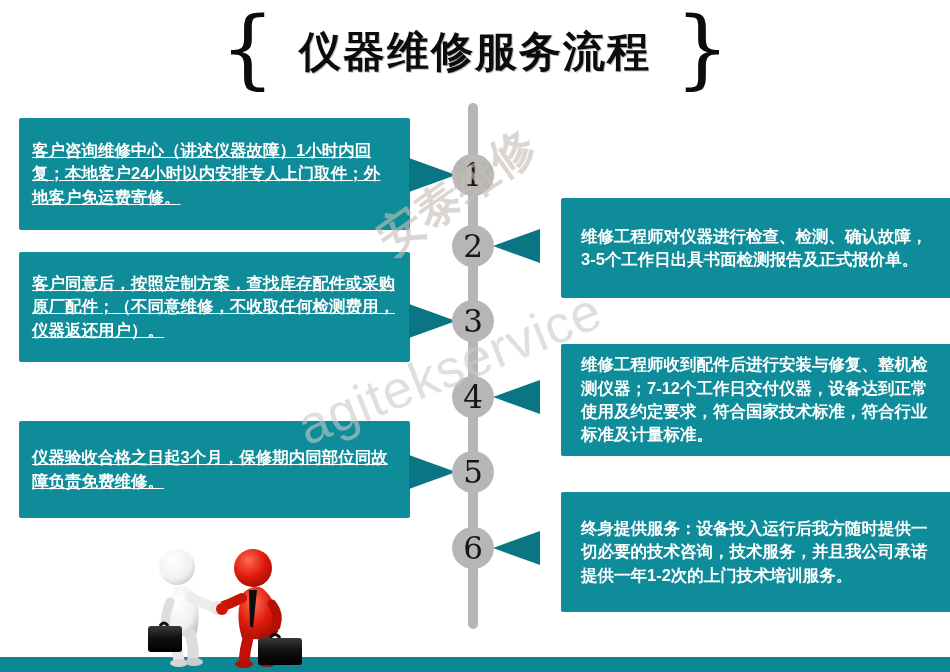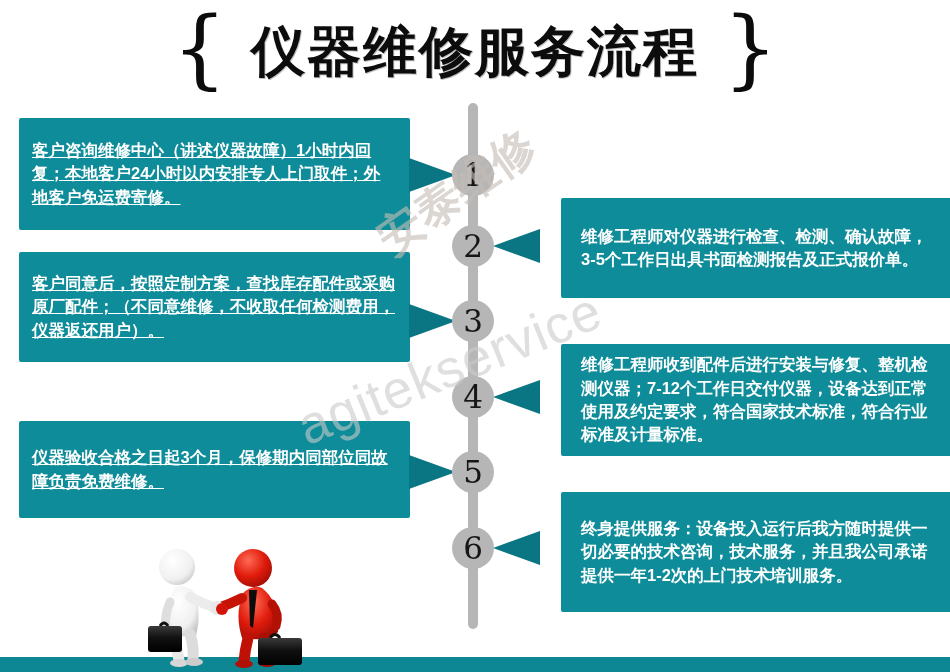--- a/index.html
+++ b/index.html
@@ -12,21 +12,21 @@
     position:absolute;top:4px;left:0;width:100%;height:96px;
     display:flex;align-items:center;justify-content:center;gap:24px;
   }
   .brace{
     font-family:"DejaVu Serif","Liberation Serif",serif;
     font-size:86px;font-weight:500;color:#0c0c0c;line-height:1;
     transform:translateY(-4px);
   }
   .title-text{
     font-family:"Liberation Serif","DejaVu Serif",serif;
-    font-size:54px;font-weight:900;color:#0c0c0c;letter-spacing:2px;
+    font-size:42px;font-weight:900;color:#0c0c0c;letter-spacing:2px;
     text-shadow:1px 1px 0 rgba(0,0,0,0.25);white-space:nowrap;
   }
   
   .line{
     position:absolute;left:468px;top:103px;width:10px;height:526px;
     background:#b6b6b6;border-radius:5px;z-index:1;
   }
   .circle{
     position:absolute;left:452px;width:42px;height:42px;border-radius:50%;
     background:#b6b6b6;color:#161616;display:flex;align-items:center;justify-content:center;

